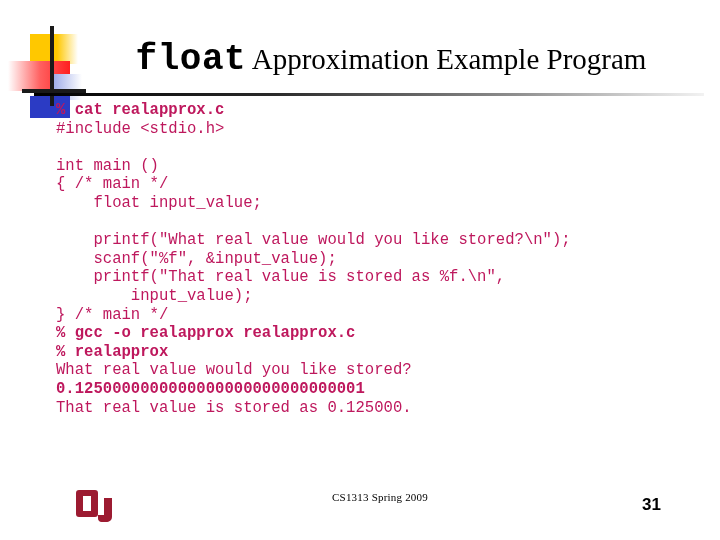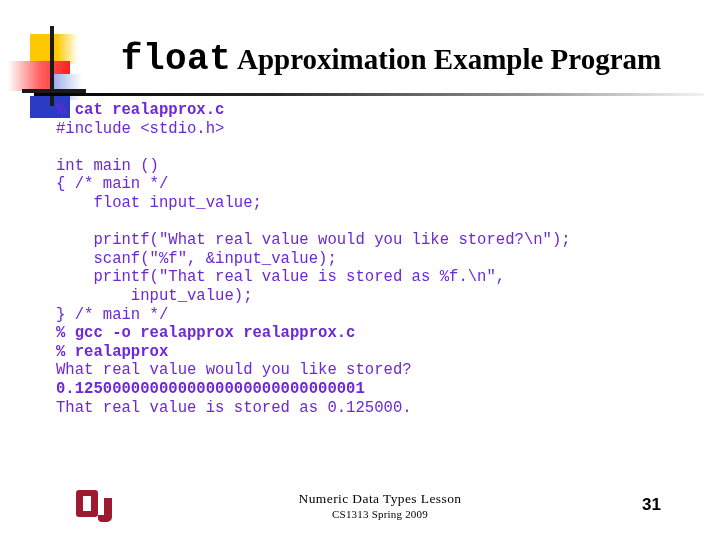--- a/index.html
+++ b/index.html
@@ -86,21 +86,21 @@
     line-height: 1.05;
   }
   #slide-title .mono-word {
     font-family: "Liberation Mono", "DejaVu Sans Mono", monospace;
     font-weight: bold;
     font-size: 36px;
     letter-spacing: 0.5px;
   }
   #slide-title .serif-word {
     font-family: "Liberation Serif", serif;
-    font-weight: bold;
+    font-weight: normal;
   }
 
   
   #title-rule {
     position: absolute;
     left: 34px;
     top: 93px;
     width: 670px;
     height: 3px;
     background: linear-gradient(to right, #000000 0%, #2a2a2a 36%, #8f8f8f 72%, #d8d8d8 92%, #f2f2f2 100%);
@@ -108,21 +108,21 @@
 
   
   #code-block {
     position: absolute;
     left: 56px;
     top: 101px;
     width: 650px;
     font-family: "Liberation Mono", "DejaVu Sans Mono", monospace;
     font-size: 15.6px;
     line-height: 18.6px;
-    color: #6d28d9;
+    color: #be185d;
     white-space: pre;
     letter-spacing: 0px;
   }
   #code-block .ln {
     display: block;
     height: 18.6px;
     white-space: pre;
   }
   #code-block .ln.b {
     font-weight: bold;
@@ -195,17 +195,16 @@
     <g fill="#9C1B31">
       <path d="M3 3 h16 a3 3 0 0 1 3 3 v21 a3 3 0 0 1 -3 3 h-16 a3 3 0 0 1 -3 -3 v-21 a3 3 0 0 1 3 -3 z
                M7 9 v15 h8 v-15 z" fill-rule="evenodd"></path>
       <path d="M15 11 h7 v19 a5 5 0 0 0 5 5 h3 a5 5 0 0 0 5 -5 v-19 h-7 v17 h-6 v-17 z" fill-rule="evenodd"></path>
       <path d="M15 11 h7 v20 a4 4 0 0 0 4 4 h5 a5 5 0 0 0 5 -5 v-19 h-6 v17 a1 1 0 0 1 -1 1 h-6 a1 1 0 0 1 -1 -1 v-17 z" fill-rule="evenodd"></path>
     </g>
   </svg>
 </div>
 
 <div id="footer-text">
-  <span class="f-line1">Numeric Data Types Lesson</span>
   <span class="f-line2">CS1313 Spring 2009</span>
 </div>
 
 <div id="page-number">31</div>
 
 </body></html>

